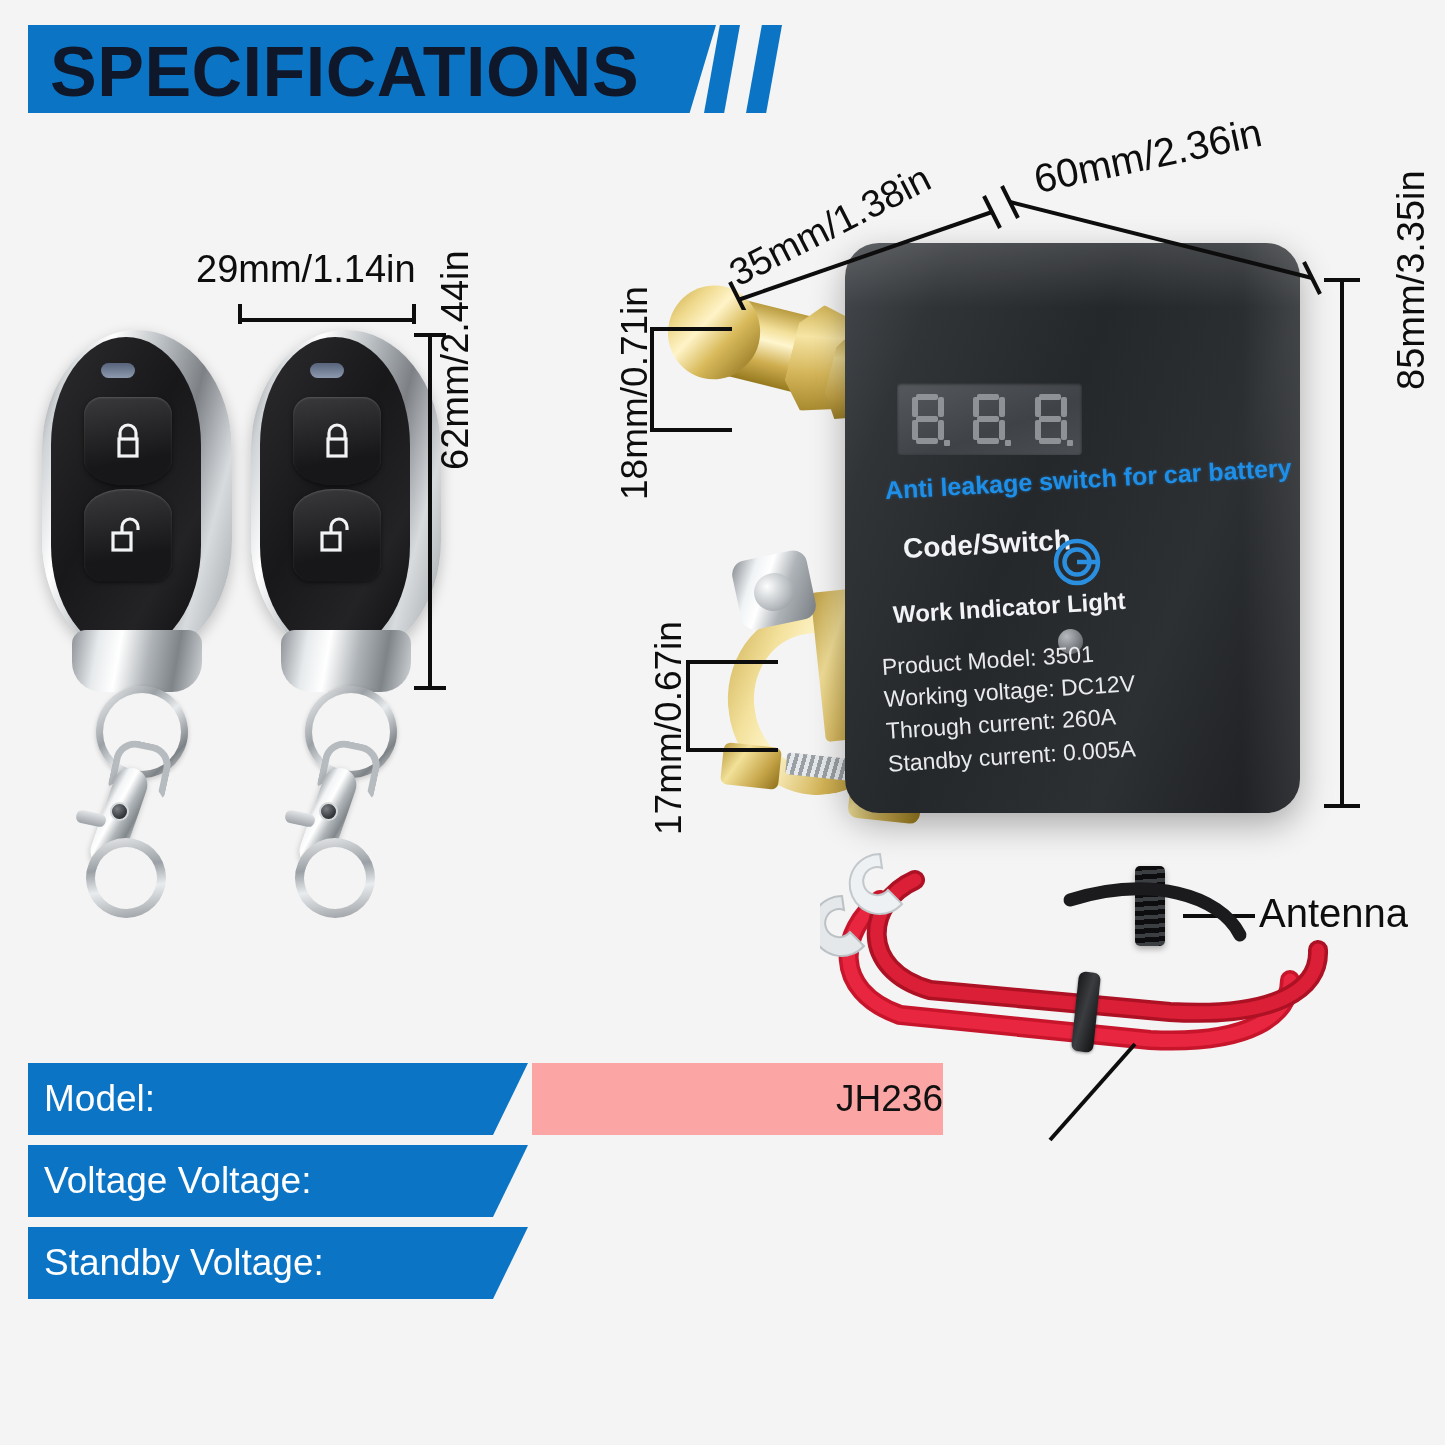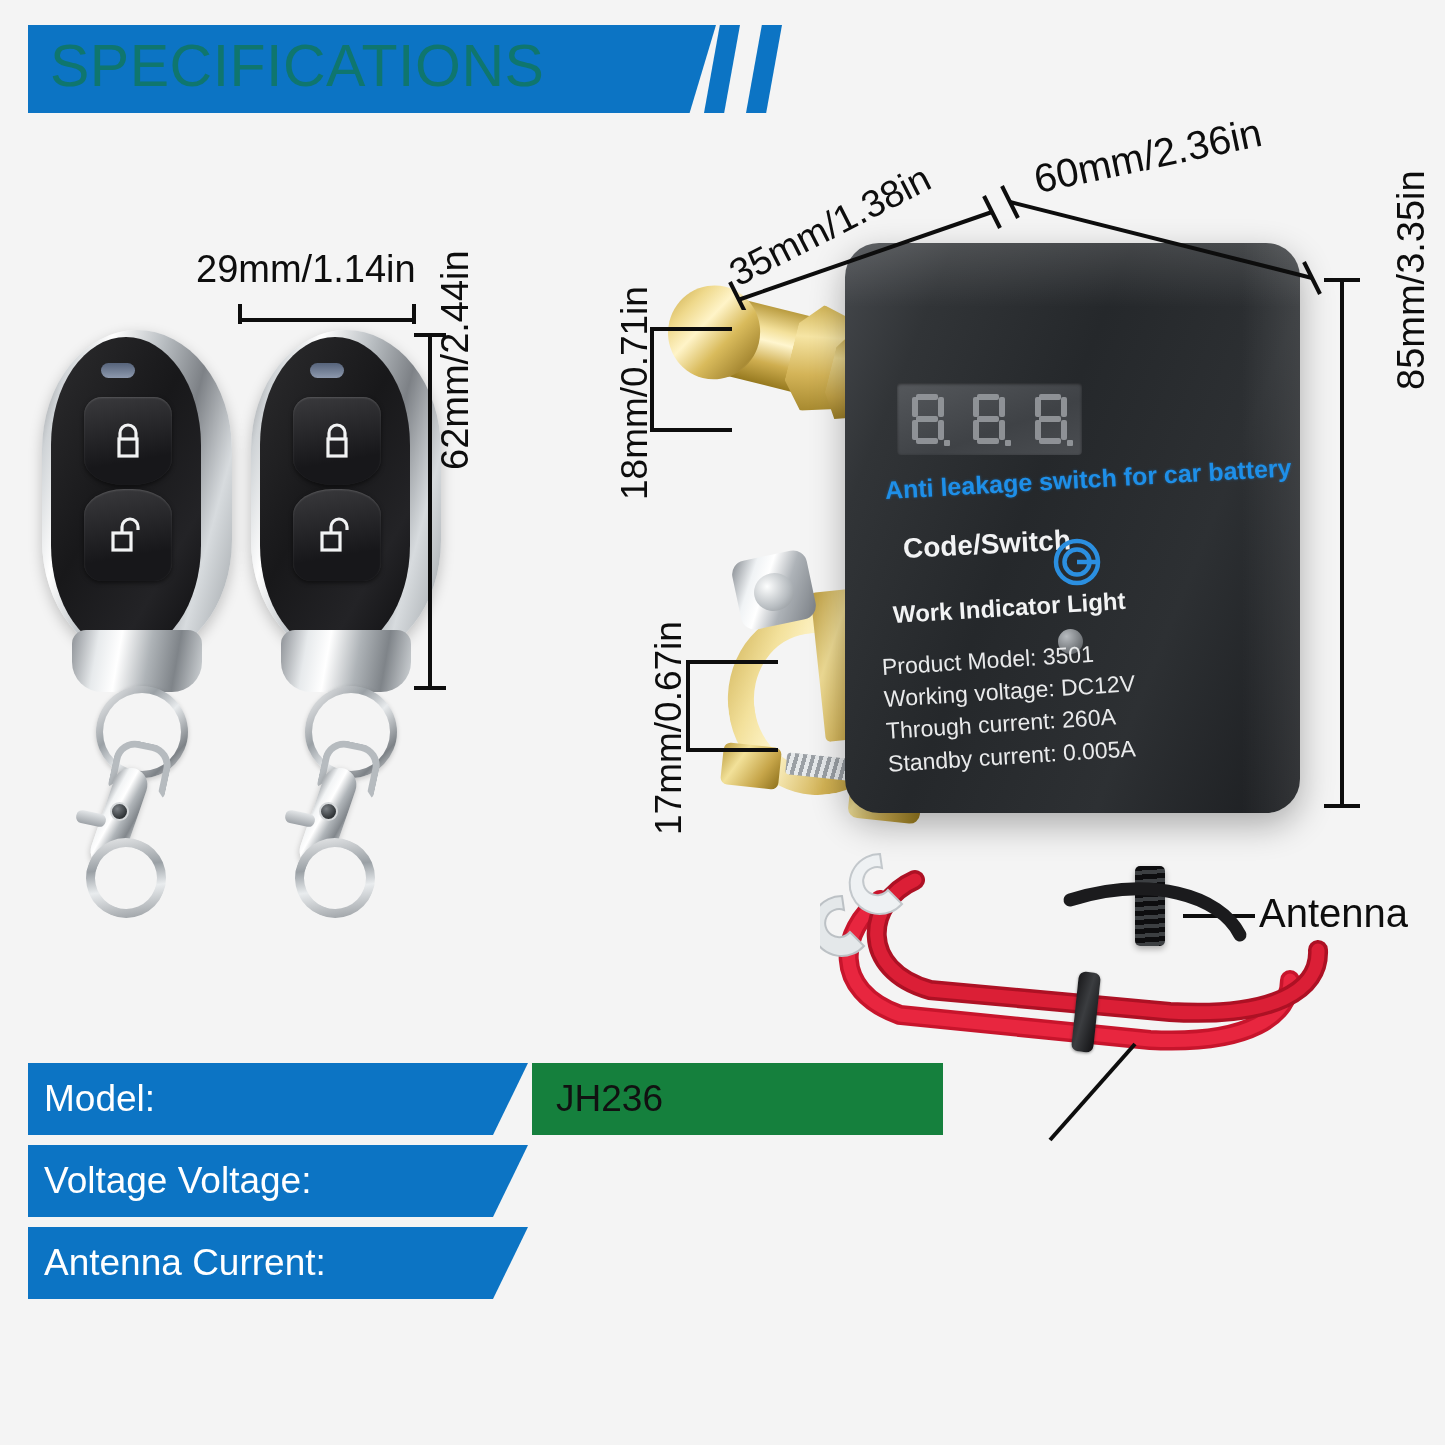--- a/index.html
+++ b/index.html
@@ -21,21 +21,21 @@
   }
   .banner-tri{
     position:absolute;left:628px;top:0;width:60px;height:88px;background:#0c74c4;
     clip-path:polygon(0 0,100% 0,56% 100%,0 100%);
   }
   .banner-slash{position:absolute;top:0;height:88px;background:#0c74c4;}
   .slash1{left:676px;width:36px;clip-path:polygon(44% 0,100% 0,56% 100%,0 100%);}
   .slash2{left:718px;width:36px;clip-path:polygon(44% 0,100% 0,56% 100%,0 100%);}
   .banner-title{
     position:absolute;left:22px;top:7px;
-    font-size:59px;font-weight:normal;color:#0f766e;letter-spacing:0.5px;
+    font-size:70px;font-weight:bold;color:#0f172a;letter-spacing:0.5px;
     font-family:"Liberation Sans", sans-serif;
     white-space:nowrap;
   }
 
   
   .dim{
     position:absolute;color:#0d0d0d;white-space:nowrap;
     font-family:"Liberation Sans", sans-serif;font-weight:400;
   }
   .dline{position:absolute;background:#0d0d0d;}
@@ -272,21 +272,21 @@
     background:#0c74c4;
     clip-path:polygon(0 0, 100% 0, 93% 100%, 0 100%);
     display:flex;align-items:center;
   }
   .spec-key span{
     color:#ffffff;font-size:37px;padding-left:16px;white-space:nowrap;
     font-family:"Liberation Sans", sans-serif;
   }
   .spec-val{
     position:absolute;left:504px;top:0;width:411px;height:72px;
-    background:#15803d;display:flex;align-items:center;
+    background:#fca5a5;display:flex;align-items:center;justify-content:flex-end;
   }
   .spec-val span{
     color:#111111;font-size:37px;padding-left:24px;white-space:nowrap;
     font-family:"Liberation Sans", sans-serif;
   }
 </style>
 </head>
 <body>
 
 <div id="stage">
@@ -511,18 +511,18 @@
         <span>JH236</span>
       </div>
     </div>
     <div class="spec-row">
       <div class="spec-key">
         <span>Voltage Voltage:</span>
       </div>
     </div>
     <div class="spec-row">
       <div class="spec-key">
-        <span>Antenna Current:</span>
+        <span>Standby Voltage:</span>
       </div>
     </div>
   </div>
 
 </div>
 
 </body></html>

